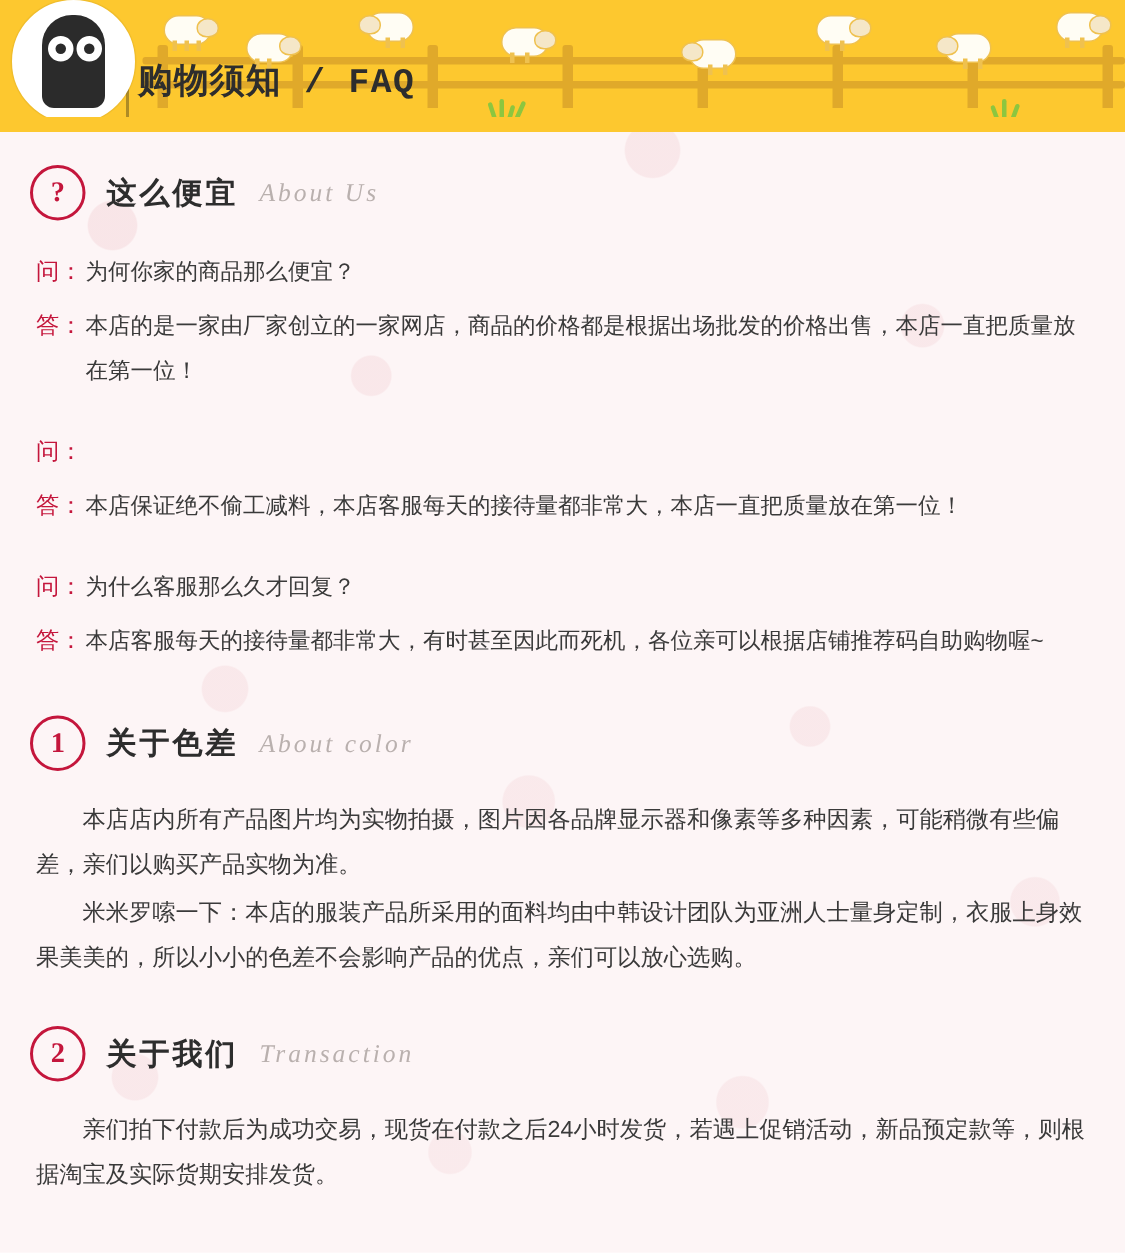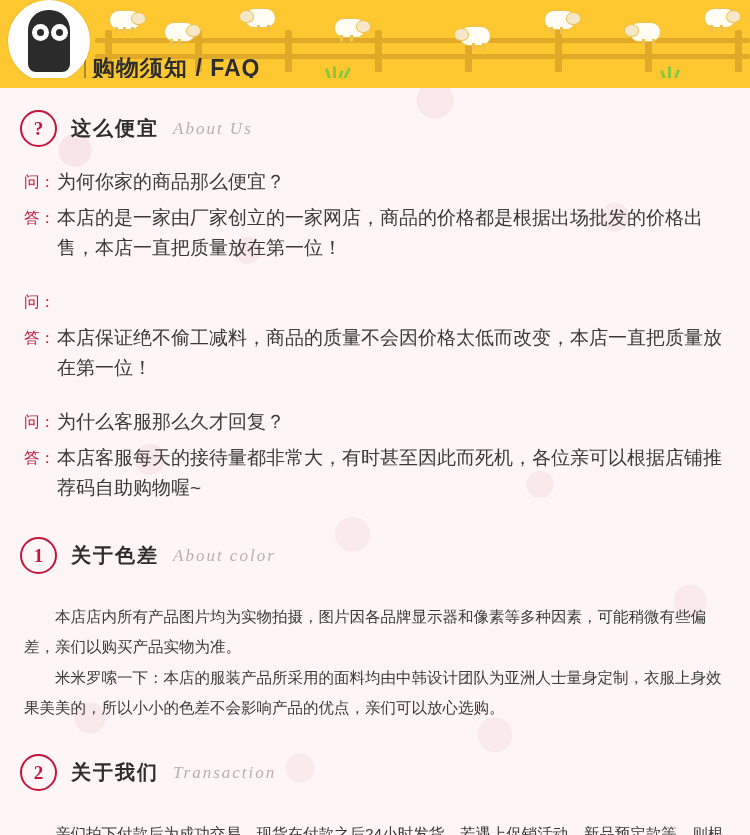--- a/index.html
+++ b/index.html
@@ -174,23 +174,24 @@
     height: 7px;
     background: #2b2b2b;
     border-radius: 50%;
   }
   .logo-badge .pupil.l { left: 25px; }
   .logo-badge .pupil.r { left: 44px; }
 
   .banner-title-wrap {
     position: absolute;
     left: 92px;
-    bottom: 4px;
+    bottom: 19px;
     display: flex;
     align-items: flex-start;
+    font-family: Liberation Mono, monospace;
   }
   .banner-title {
     font-size: 23px;
     color: #2d2d2d;
     font-weight: 700;
     letter-spacing: 1px;
   }
   .vline {
     position: absolute;
     left: 84px;
@@ -250,35 +251,35 @@
   .qa-label {
     flex: 0 0 auto;
     font-size: 15.5px;
     line-height: 30px;
     color: #c4163c;
     padding-right: 2px;
   }
   .qa-label.q { color: #c4163c; }
   .qa-label.a { color: #c4163c; }
   .qa-text {
-    font-size: 19px;
+    font-size: 15px;
     line-height: 30px;
     color: #3a3a3a;
   }
   .qa-text.q-text { color: #3a3a3a; }
   .qa-gap { height: 18px; }
 
   .para {
     font-size: 15.5px;
     line-height: 30px;
     color: #3a3a3a;
     text-indent: 2em;
     margin: 0;
   }
-  .para.first { margin-top: 28px; }
+  .para.first { margin-top: 18px; }
   .para + .para { margin-top: 2px; font-family: Liberation Mono, monospace; }
 
   .sec-body { padding-left: 4px; padding-right: 6px; }
 </style>
 </head>
 <body>
 
 <div class="page">
   <div class="bg-pattern"></div>
 
@@ -393,21 +394,21 @@
         <div class="qa-label a">答：</div>
         <div class="qa-text">本店的是一家由厂家创立的一家网店，商品的价格都是根据出场批发的价格出售，本店一直把质量放在第一位！</div>
       </div>
       <div class="qa-gap"></div>
 
       <div class="qa-row">
         <div class="qa-label q">问：</div>
       </div>
       <div class="qa-row">
         <div class="qa-label a">答：</div>
-        <div class="qa-text">本店保证绝不偷工减料，商品的质量不会因价格太低而改变，本店一直把质量放在第一位！</div>
+        <div class="qa-text">本店保证绝不偷工减料，本店客服每天的接待量都非常大，本店一直把质量放在第一位！</div>
       </div>
       <div class="qa-gap"></div>
 
       <div class="qa-row">
         <div class="qa-label q">问：</div>
         <div class="qa-text q-text">为什么客服那么久才回复？</div>
       </div>
       <div class="qa-row">
         <div class="qa-label a">答：</div>
         <div class="qa-text">本店客服每天的接待量都非常大，有时甚至因此而死机，各位亲可以根据店铺推荐码自助购物喔~</div>

